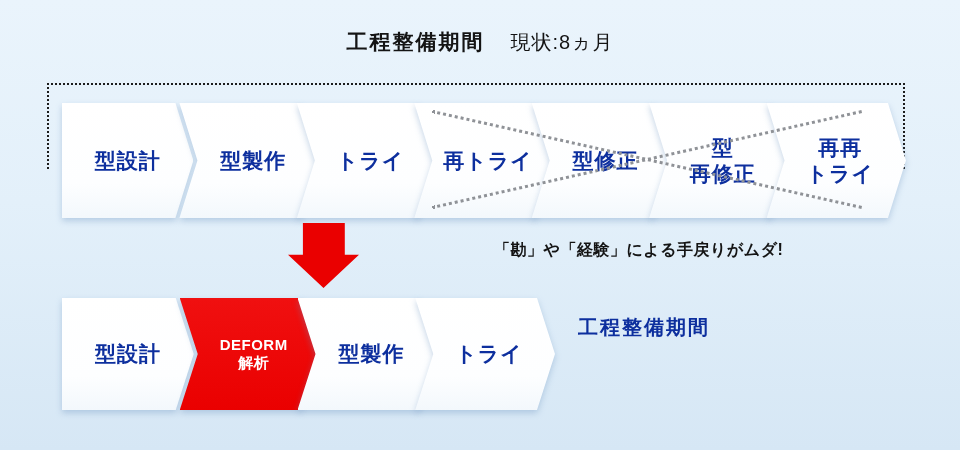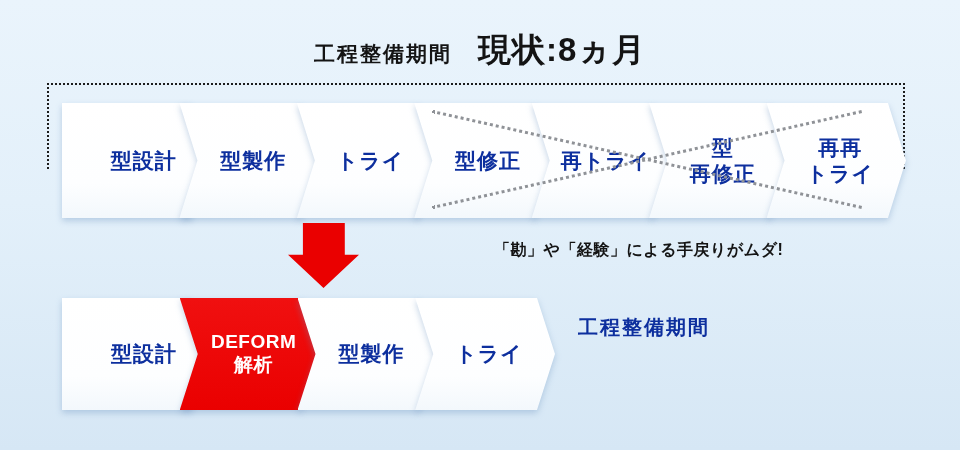--- a/index.html
+++ b/index.html
@@ -25,22 +25,22 @@
     color: #141414;
     white-space: nowrap;
   }
   .top-title .label {
     font-size: 21px;
     font-weight: bold;
     letter-spacing: 2px;
     vertical-align: baseline;
   }
   .top-title .value {
-    font-size: 33px;
-    font-weight: bold;
+    font-size: 20px;
+    font-weight: normal;
     letter-spacing: 1px;
     margin-left: 26px;
     vertical-align: baseline;
   }
 
   
   .dotted-box {
     position: absolute;
     left: 47px;
     top: 83px;
@@ -80,26 +80,26 @@
     font-size: 21px;
     font-weight: bold;
     letter-spacing: 1px;
     line-height: 1.2;
     white-space: pre-line;
     clip-path: polygon(18px 50%, 0 0, calc(100% - 18px) 0, 100% 50%, calc(100% - 18px) 100%, 0 100%);
     padding-left: 8px;
   }
   .chev.first {
     clip-path: polygon(0 0, calc(100% - 18px) 0, 100% 50%, calc(100% - 18px) 100%, 0 100%);
-    padding-left: 16px;
+    padding-left: 0;
   }
   .chev.red {
     background: linear-gradient(180deg, #f01010 0%, #ea0000 100%);
     color: #ffffff;
-    font-size: 19px;
+    font-size: 15px;
     letter-spacing: 0.5px;
   }
 
   
   .strike-line {
     position: absolute;
     left: 427px;
     top: 158px;
     width: 440px;
     height: 0;
@@ -171,24 +171,24 @@
     <div class="chev-wrap">
         <div class="chev first">型設計</div>
       </div>
     <div class="chev-wrap">
         <div class="chev">型製作</div>
       </div>
     <div class="chev-wrap">
         <div class="chev">トライ</div>
       </div>
     <div class="chev-wrap">
+        <div class="chev">再トライ</div>
+      </div>
+    <div class="chev-wrap">
         <div class="chev">型修正</div>
-      </div>
-    <div class="chev-wrap">
-        <div class="chev">再トライ</div>
       </div>
     <div class="chev-wrap">
         <div class="chev">型
 再修正</div>
       </div>
     <div class="chev-wrap">
         <div class="chev">再再
 トライ</div>
       </div>
   </div>

